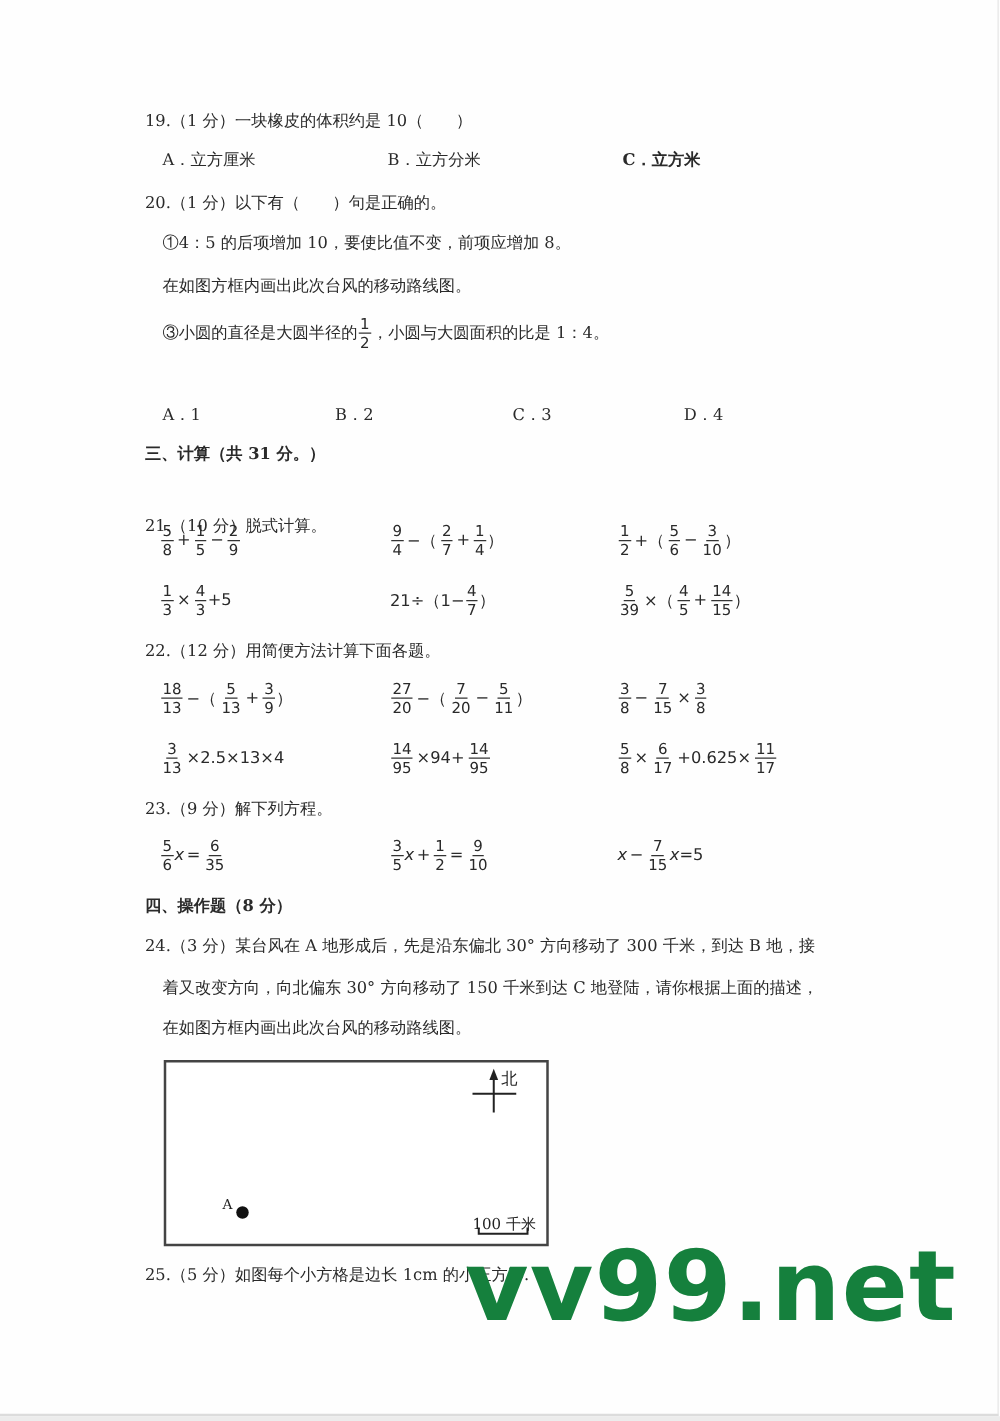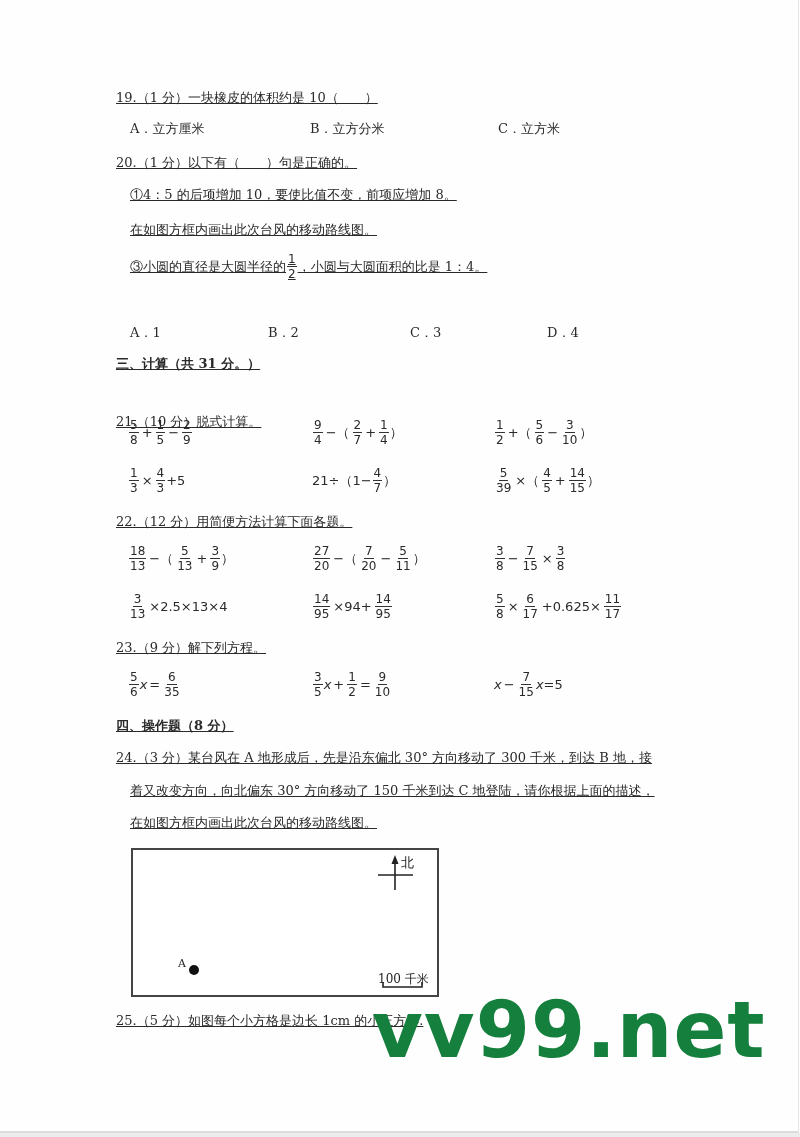--- a/index.html
+++ b/index.html
@@ -5,41 +5,41 @@
   html, body { margin: 0; padding: 0; }
   body {
     width: 800px; height: 1137px; position: relative; overflow: hidden;
     background: #fdfdfd;
     font-family: "DejaVu Serif", "Liberation Serif", serif;
     color: #2a2a2a;
     font-size: 13px;
   }
   .page { position: absolute; left: 0; top: 0; width: 798px; height: 1131px; background: #fefefe; border-right: 1px solid #e6e6e6; border-bottom: 2px solid #dcdcdc; }
   .bottom-strip { position: absolute; left: 0; top: 1133px; width: 800px; height: 4px; background: #ececec; }
-  .line { position: absolute; white-space: nowrap; line-height: 16px; text-decoration: underline; }
+  .line { position: absolute; white-space: nowrap; line-height: 16px; }
   .opt { position: absolute; white-space: nowrap; line-height: 16px; }
   .bold { font-weight: bold; }
   .frac { display: inline-flex; flex-direction: column; align-items: center; vertical-align: middle; font-family: "DejaVu Sans", "Liberation Sans", sans-serif; font-size: 12px; line-height: 14px; margin: 0 1px; }
   .frac .num { padding: 0 1px; border-bottom: 1px solid #333; }
   .frac .den { padding: 0 1px; }
   .expr { position: absolute; white-space: nowrap; font-family: "DejaVu Sans", "Liberation Sans", sans-serif; font-size: 13px; display: flex; align-items: center; }
   .expr .op { margin: 0 2px; }
   .italic { font-style: italic; }
   .mapbox { position: absolute; left: 131px; top: 848px; width: 308px; height: 149px; border: 2px solid #444; box-sizing: border-box; background: #fff; }
   .watermark { position: absolute; left: 372px; top: 990px; font-family: "DejaVu Sans", "Liberation Sans", sans-serif; font-weight: bold; font-size: 78px; color: #15803d; letter-spacing: 1px; line-height: 80px; }
 </style>
 </head>
 <body>
 
 <div class="page">
 
   <div class="line" style="left:116px; top:90px;">19.（1 分）一块橡皮的体积约是 10（　　）</div>
   <div class="opt" style="left:130px; top:121px;">A．立方厘米</div>
   <div class="opt" style="left:310px; top:121px;">B．立方分米</div>
-  <div class="opt" style="left:498px; top:121px;">C．立方米</div>
+  <div class="opt" style="left:498px; top:121px;font-weight:bold;">C．立方米</div>
 
   <div class="line" style="left:116px; top:155px;">20.（1 分）以下有（　　）句是正确的。</div>
   <div class="line" style="left:130px; top:187px;">①4：5 的后项增加 10，要使比值不变，前项应增加 8。</div>
   <div class="line" style="left:130px; top:222px;">在如图方框内画出此次台风的移动路线图。</div>
   <div class="line" style="left:130px; top:252px; display:flex; align-items:center;">
     <span>③小圆的直径是大圆半径的</span>
     <span class="frac">
         <span class="num">1</span>
         <span class="den">2</span>
       </span>

